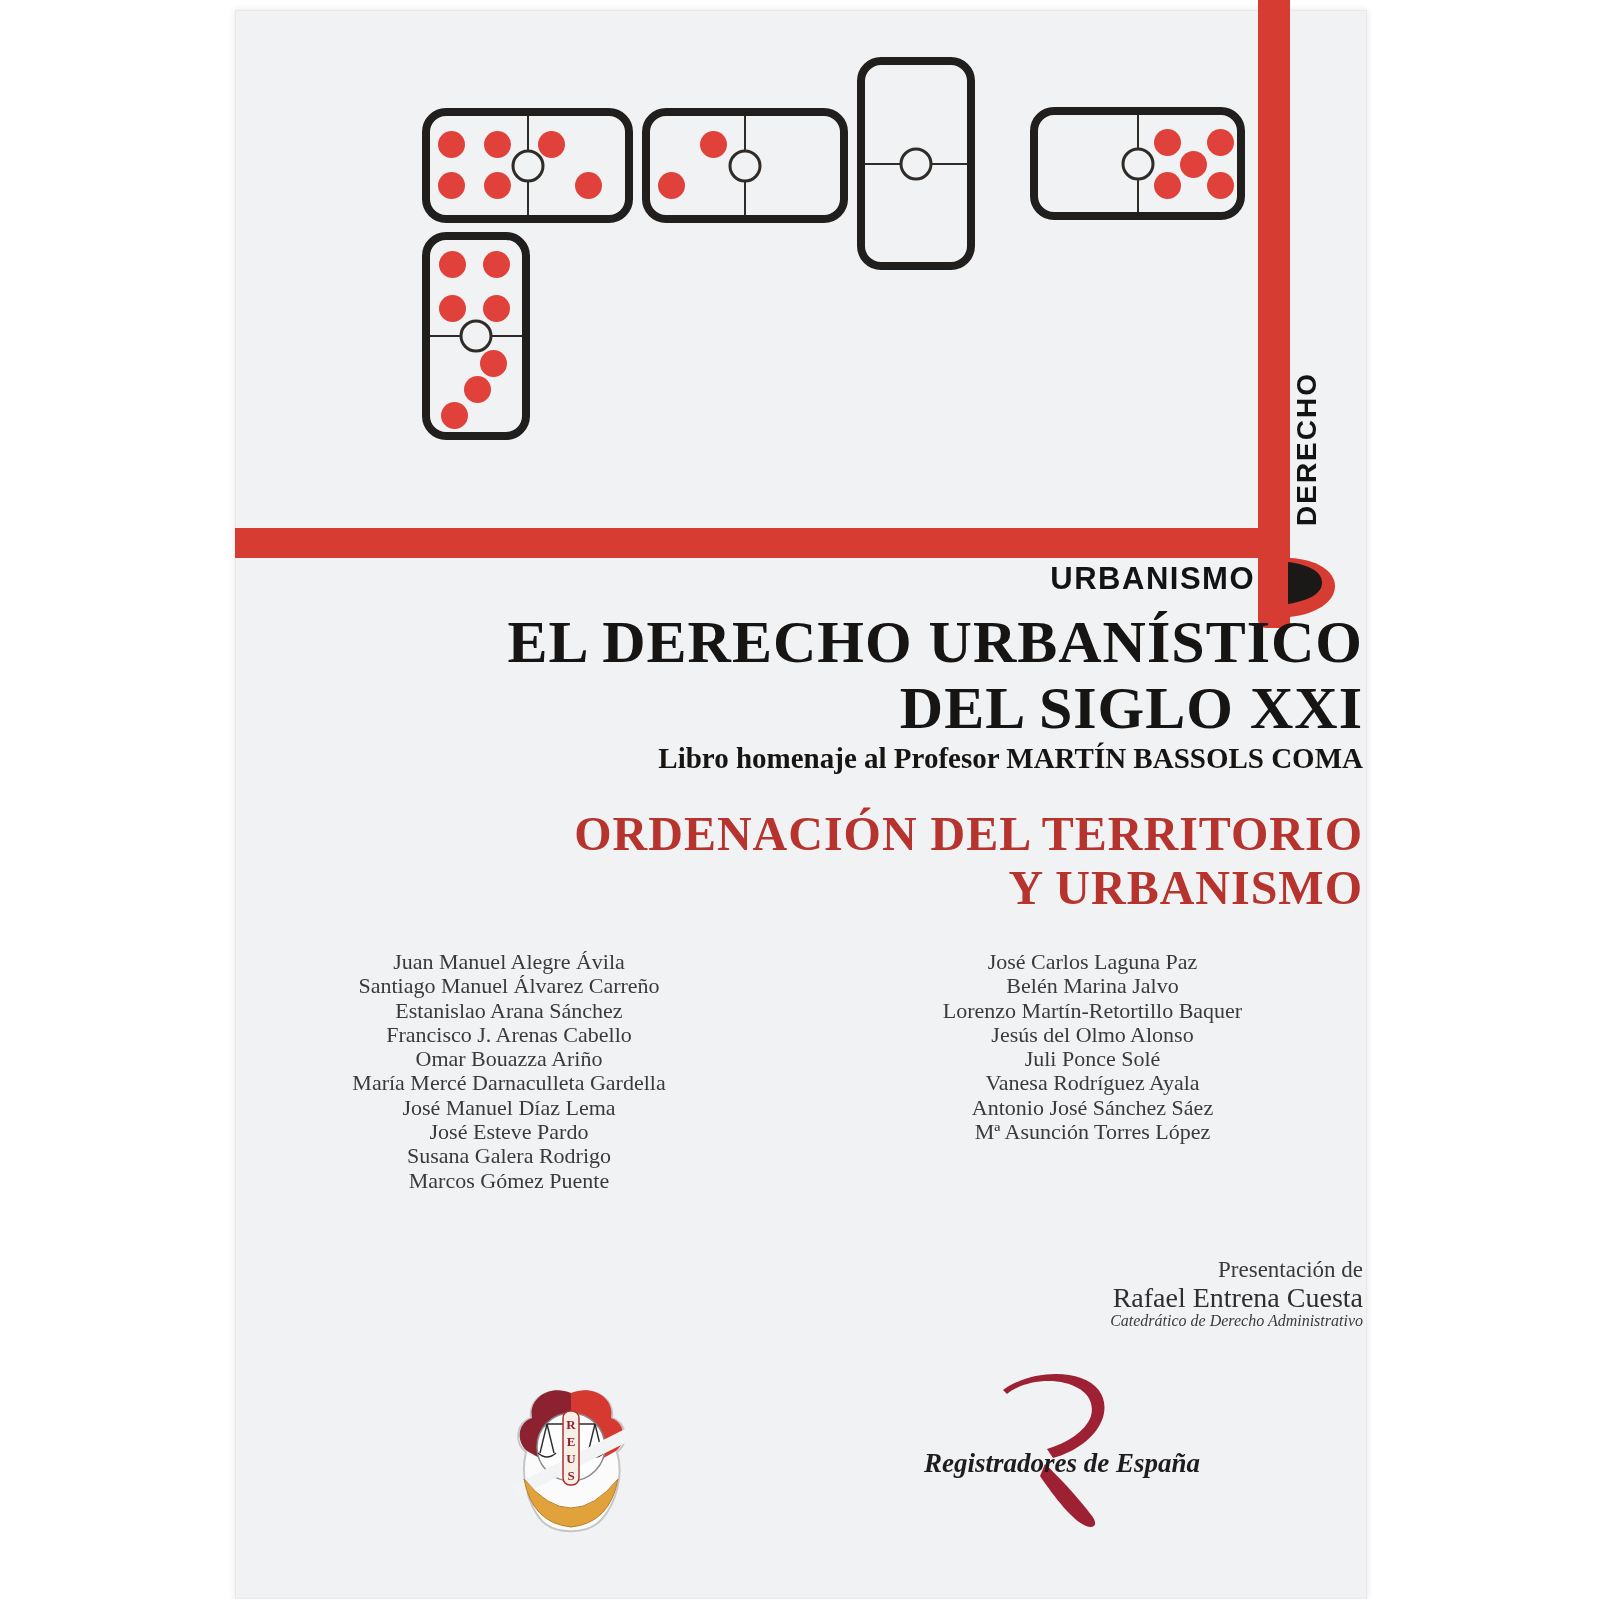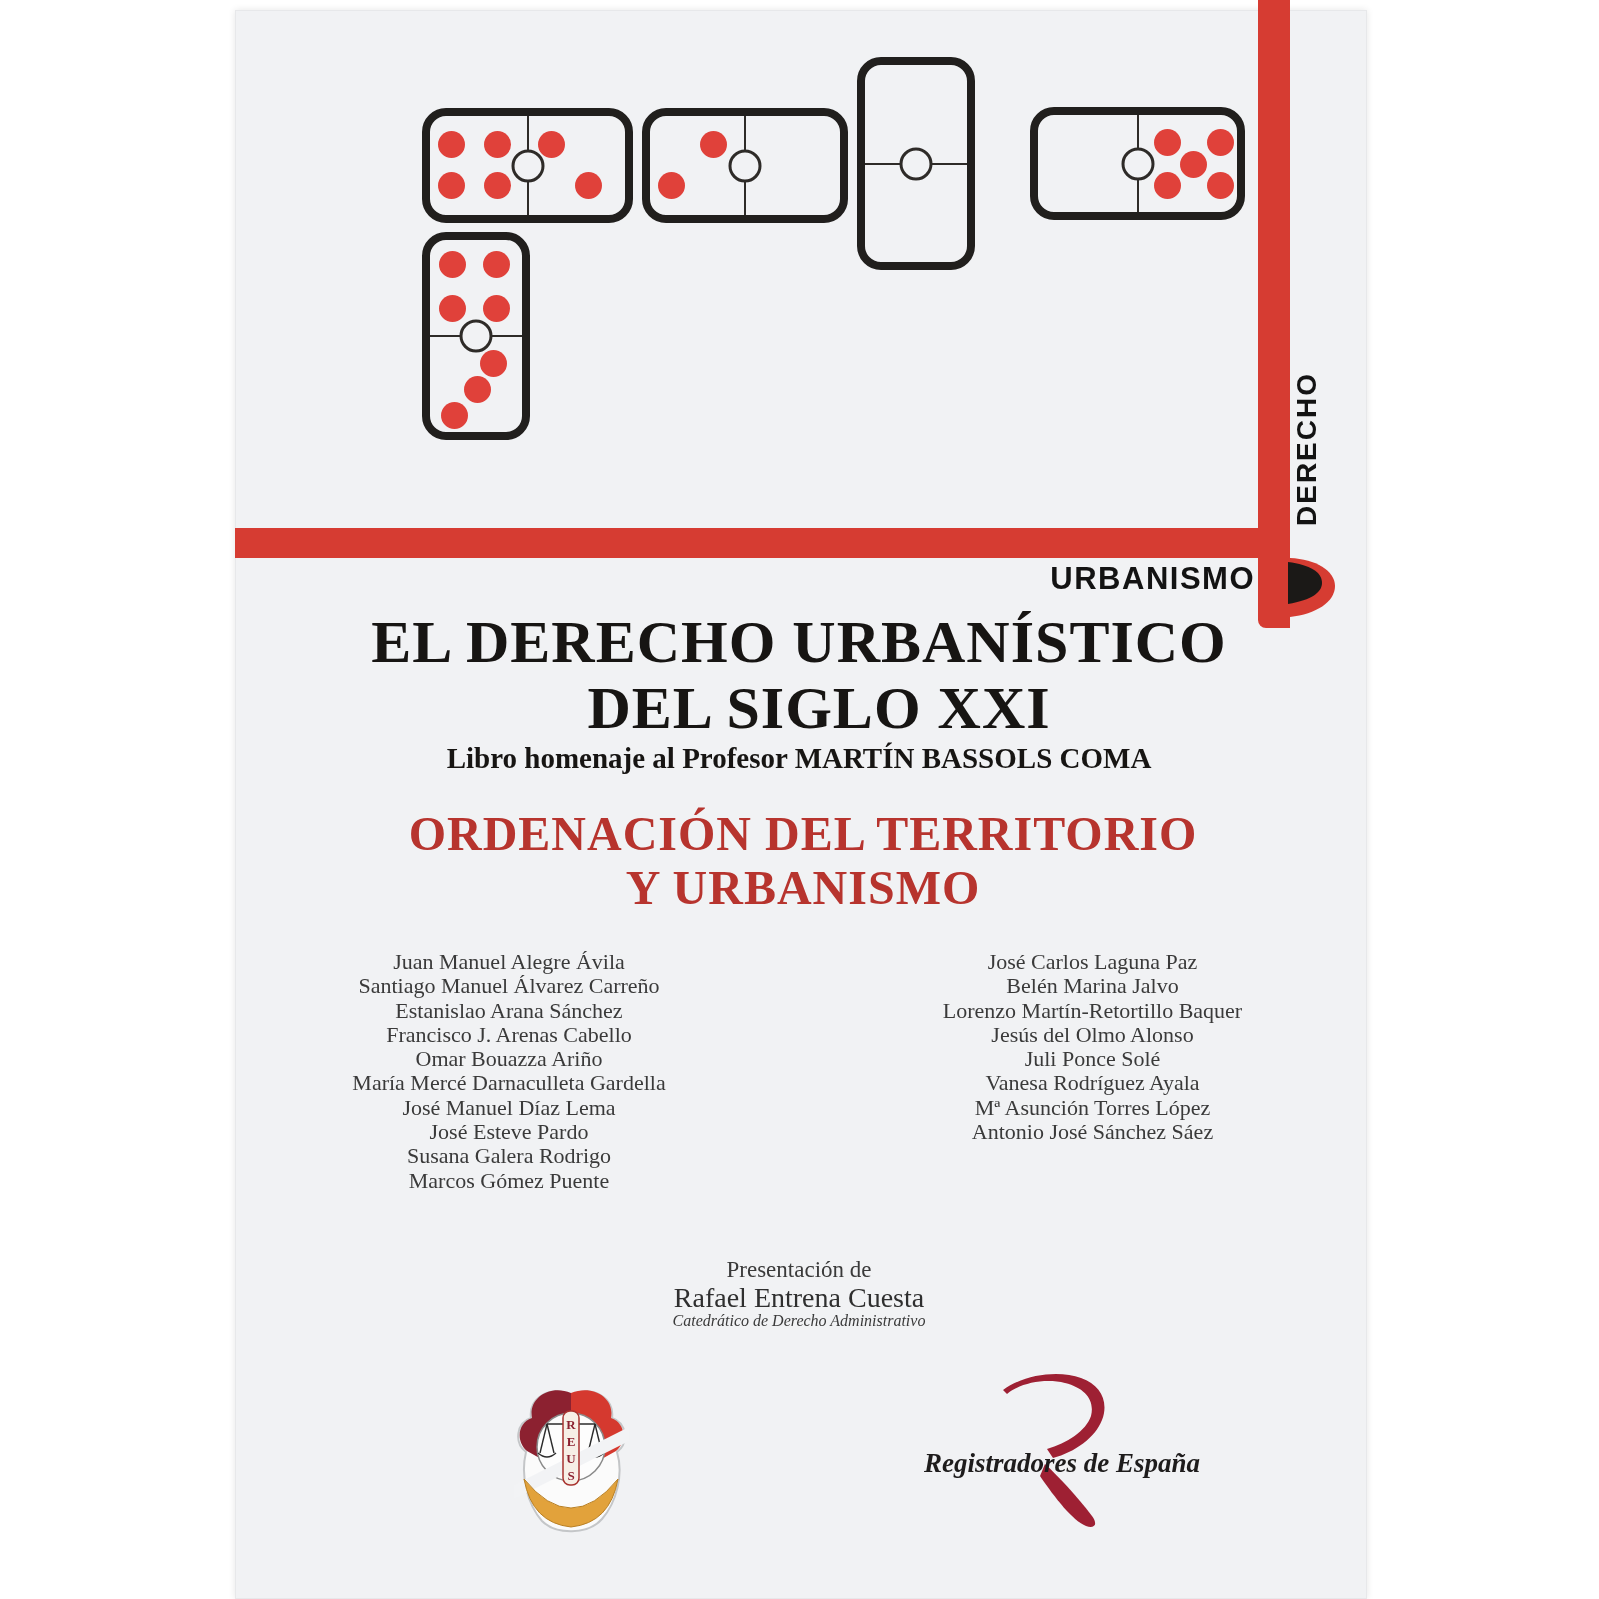--- a/index.html
+++ b/index.html
@@ -39,21 +39,21 @@
   .domino .dline{position:absolute;background:#2e2b28;}
   .domino.o-h .dline{left:50%;top:0;bottom:0;width:2px;margin-left:-1px;}
   .domino.o-v .dline{top:50%;left:0;right:0;height:2px;margin-top:-1px;}
   .domino .dcircle{
     position:absolute;left:50%;top:50%;width:27px;height:27px;
     transform:translate(-50%,-50%);border:3px solid #2e2b28;border-radius:50%;
     background:var(--cover-bg);
   }
   .pip{position:absolute;width:27px;height:27px;margin:-13px 0 0 -13px;border-radius:50%;background:var(--pip-red);}
   
-  .cline{position:absolute;left:0;right:4px;text-align:center;}
+  .cline{position:absolute;left:0;right:4px;text-align:right;}
   .title{font-weight:bold;color:var(--title-black);font-size:60px;line-height:64px;letter-spacing:1px;}
   .t1{top:600px;} .t2{top:666px;margin-left:40px;}
   .subtitle{top:732px;font-weight:bold;color:var(--title-black);font-size:29px;}
   .redh{font-weight:bold;color:var(--heading-red);font-size:48px;line-height:54px;letter-spacing:1px;padding-left:8px;}
   .r1{top:797px;} .r2{top:851px;}
   .authors{position:absolute;left:0;right:0;top:940px;display:flex;justify-content:center;gap:35px;
     font-size:22px;line-height:24.3px;color:var(--author-gray);}
   .authors .colL{width:548px;text-align:center;}
   .authors .colR{width:549px;text-align:center;}
   .presl{top:1247px;font-size:23px;color:var(--author-gray);}
@@ -158,22 +158,22 @@
       <div>Susana Galera Rodrigo</div>
       <div>Marcos Gómez Puente</div>
     </div>
     <div class="colR">
       <div>José Carlos Laguna Paz</div>
       <div>Belén Marina Jalvo</div>
       <div>Lorenzo Martín-Retortillo Baquer</div>
       <div>Jesús del Olmo Alonso</div>
       <div>Juli Ponce Solé</div>
       <div>Vanesa Rodríguez Ayala</div>
+      <div>Antonio José Sánchez Sáez</div>
       <div>Mª Asunción Torres López</div>
-      <div>Antonio José Sánchez Sáez</div>
     </div>
   </div>
 
   <div class="cline presl">Presentación de</div>
   <div class="cline presn">Rafael Entrena Cuesta</div>
   <div class="cline presr">Catedrático de Derecho Administrativo</div>
 
   <svg class="reus" viewBox="0 0 127 156">
     <path d="M63,10 C42,0 20,13 23,33 C8,38 6,58 18,67 C12,92 20,120 34,136 C48,150 80,150 94,134 C108,118 116,90 109,67 C121,58 119,38 104,33 C107,13 85,0 63,10 Z" fill="#fbfbfb" stroke="#c4c6c8" stroke-width="2"></path>
     <path d="M63,8 C42,-1 20,13 24,33 C9,38 8,57 19,66 L44,80 L63,48 Z" style="fill:var(--reus-maroon)"></path>

